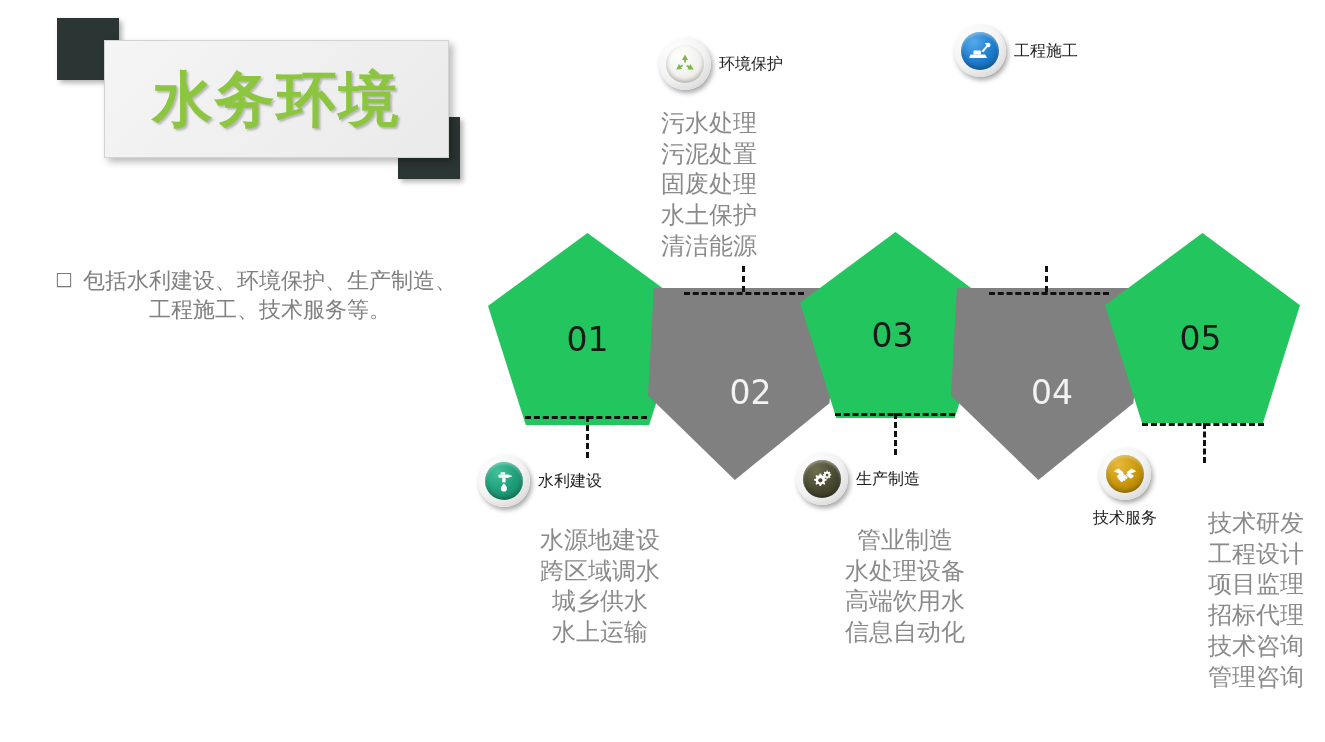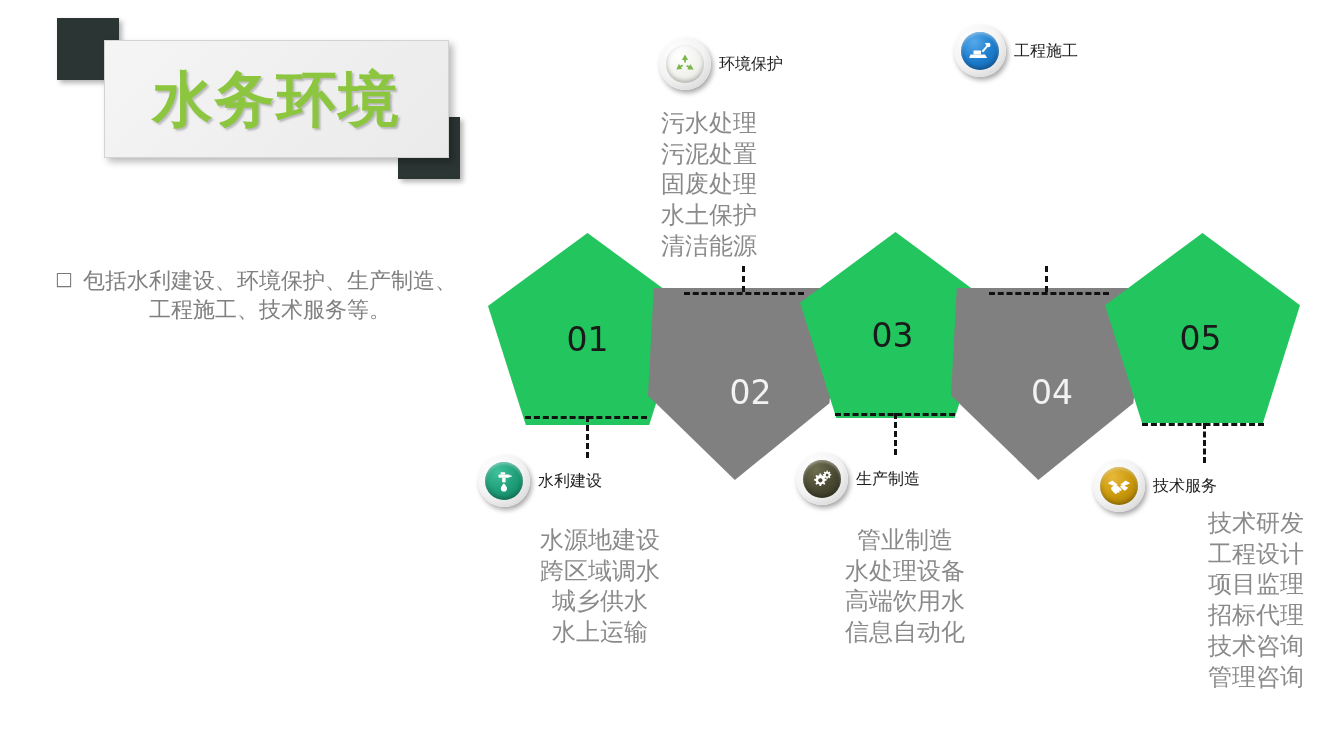--- a/index.html
+++ b/index.html
@@ -286,21 +286,21 @@
             <circle cx="10.35" cy="13.35" r="2.1" fill="#4a4a33"></circle>
             <path d="M16.6 3.6 l1.0 0 l0.25 1.15 a3.1 3.1 0 0 1 0.9 0.38 l0.98 -0.66 l0.71 0.71 l-0.66 0.98 a3.1 3.1 0 0 1 0.38 0.9 l1.15 0.25 l0 1.0 l-1.15 0.25 a3.1 3.1 0 0 1 -0.38 0.9 l0.66 0.98 l-0.71 0.71 l-0.98 -0.66 a3.1 3.1 0 0 1 -0.9 0.38 l-0.25 1.15 l-1.0 0 l-0.25 -1.15 a3.1 3.1 0 0 1 -0.9 -0.38 l-0.98 0.66 l-0.71 -0.71 l0.66 -0.98 a3.1 3.1 0 0 1 -0.38 -0.9 l-1.15 -0.25 l0 -1.0 l1.15 -0.25 a3.1 3.1 0 0 1 0.38 -0.9 l-0.66 -0.98 l0.71 -0.71 l0.98 0.66 a3.1 3.1 0 0 1 0.9 -0.38 z"></path>
             <circle cx="17.1" cy="8.1" r="1.35" fill="#4a4a33"></circle>
           </g>
         </svg>
       </div>
     </div>
     <span class="badge-label">生产制造</span>
   </div>
 
-  <div class="badge-wrap" style="left:1093px; top:460px;">
+  <div class="badge-wrap" style="left:1093px; top:448px;flex-direction:column;">
     <div class="badge">
       <div class="badge-core" style="background:radial-gradient(circle at 34% 26%, #e8b93a 0%, #c8970a 52%, #9c7405 100%);">
         <svg width="26" height="20" viewBox="0 0 26 20" aria-hidden="true">
           <g fill="#ffffff">
             <path d="M1.8 7.2 L6.4 4.6 L11.6 8.4 L8.6 10.2 Z"></path>
             <path d="M24.2 7.2 L19.6 4.6 L14.4 8.4 L17.4 10.2 Z"></path>
             <path d="M8.2 9.6 c1.4 -0.9 2.6 -0.6 3.6 0.3 l3.3 2.9 c0.7 0.6 0.6 1.5 -0.1 2.0 c-0.6 0.4 -1.3 0.3 -1.9 -0.2 l-0.8 -0.7 l0.9 0.9 c0.6 0.6 0.5 1.4 -0.2 1.8 c-0.6 0.4 -1.3 0.3 -1.8 -0.2 l-1.0 -0.9 l0.6 0.7 c0.5 0.6 0.3 1.3 -0.3 1.6 c-0.6 0.3 -1.2 0.2 -1.7 -0.3 L5.8 14.2 c-0.9 -0.9 -0.9 -2.2 0 -3.1 z"></path>
             <path d="M17.8 9.6 c-1.0 -0.7 -2.0 -0.5 -2.8 0.2 l-1.1 0.9 l4.0 3.5 c0.6 0.5 1.3 0.5 1.8 0.0 l2.5 -2.4 z"></path>
           </g>
         </svg>

